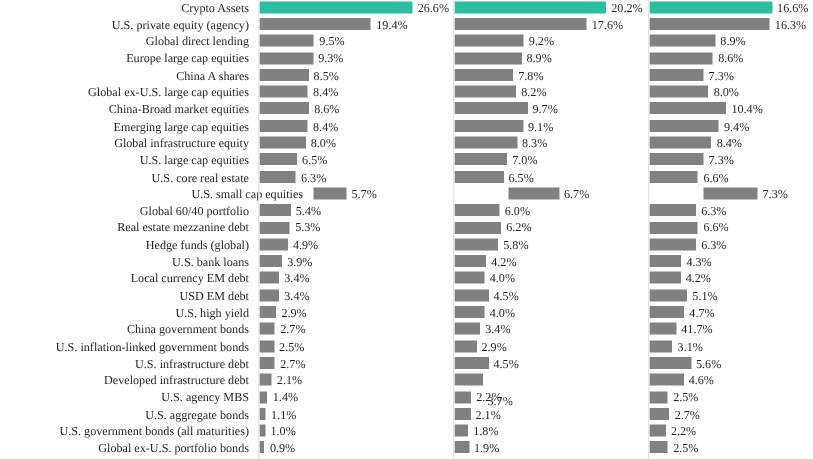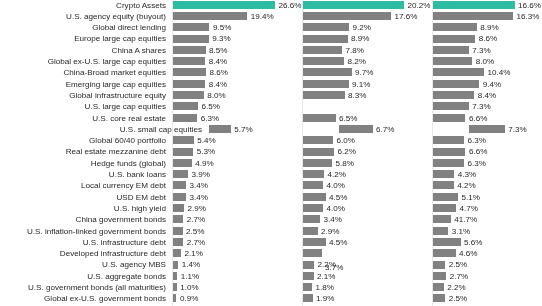--- a/index.html
+++ b/index.html
@@ -4,21 +4,21 @@
 <style>
   html,body{margin:0;padding:0;}
   body{
     width:542px;height:306px;overflow:hidden;background:#ffffff;
     font-family:"Liberation Sans","DejaVu Sans",sans-serif;
     -webkit-font-smoothing:antialiased;
   }
   #chart{position:relative;width:542px;height:306px;}
 
   .row{
-    position:absolute;left:0;right:0;height:11.3px;
+    position:absolute;left:0;right:0;height:11.3px;font-family:Liberation Serif, serif;
   }
 
   .label{
     position:absolute;left:0;width:166px;top:0;height:11.3px;
     line-height:11.3px;
     text-align:right;font-size:8.1px;color:#231f20;
     white-space:nowrap;overflow:hidden;
   }
 
   .panel{position:absolute;top:0;height:11.3px;}
@@ -54,21 +54,21 @@
       <div class="panel p2">
         <div class="bar hl" style="width: 101px;"></div>
         <div class="val" style="left: 104.5px;">20.2%</div>
       </div>
       <div class="panel p3">
         <div class="bar hl" style="width: 81.5607px;"></div>
         <div class="val" style="left: 85.0607px;">16.6%</div>
       </div>
     </div>
     <div class="row" style="top: 10.8px;">
-      <div class="label">U.S. agency equity (buyout)</div>
+      <div class="label">U.S. private equity (agency)</div>
       <div class="panel p1">
         <div class="bar" style="width: 74.3431px;"></div>
         <div class="val" style="left: 77.8431px;">19.4%</div>
       </div>
       <div class="panel p2">
         <div class="bar" style="width: 88px;"></div>
         <div class="val" style="left: 91.5px;">17.6%</div>
       </div>
       <div class="panel p3">
         <div class="bar" style="width: 80.0867px;"></div>
@@ -179,20 +179,24 @@
         <div class="bar" style="width: 41.2717px;"></div>
         <div class="val" style="left: 44.7717px;">8.4%</div>
       </div>
     </div>
     <div class="row" style="top: 101.2px;">
       <div class="label">U.S. large cap equities</div>
       <div class="panel p1">
         <div class="bar" style="width: 24.9088px;"></div>
         <div class="val" style="left: 28.4088px;">6.5%</div>
       </div>
+      <div class="panel p2">
+        <div class="bar" style="width: 35px;"></div>
+        <div class="val" style="left: 38.5px;">7.0%</div>
+      </div>
       <div class="panel p3">
         <div class="bar" style="width: 35.8671px;"></div>
         <div class="val" style="left: 39.3671px;">7.3%</div>
       </div>
     </div>
     <div class="row" style="top: 112.5px;">
       <div class="label">U.S. core real estate</div>
       <div class="panel p1">
         <div class="bar" style="width: 24.1423px;"></div>
         <div class="val" style="left: 27.6423px;">6.3%</div>
@@ -425,21 +429,21 @@
       <div class="panel p2">
         <div class="bar" style="width: 9px;"></div>
         <div class="val" style="left: 12.5px;">1.8%</div>
       </div>
       <div class="panel p3">
         <div class="bar" style="width: 10.8092px;"></div>
         <div class="val" style="left: 14.3092px;">2.2%</div>
       </div>
     </div>
     <div class="row" style="top: 293.3px;">
-      <div class="label">Global ex-U.S. government bonds</div>
+      <div class="label">Global ex-U.S. portfolio bonds</div>
       <div class="panel p1">
         <div class="bar" style="width: 3.44891px;"></div>
         <div class="val" style="left: 6.94891px;">0.9%</div>
       </div>
       <div class="panel p2">
         <div class="bar" style="width: 9.5px;"></div>
         <div class="val" style="left: 13px;">1.9%</div>
       </div>
       <div class="panel p3">
         <div class="bar" style="width: 12.2832px;"></div>

